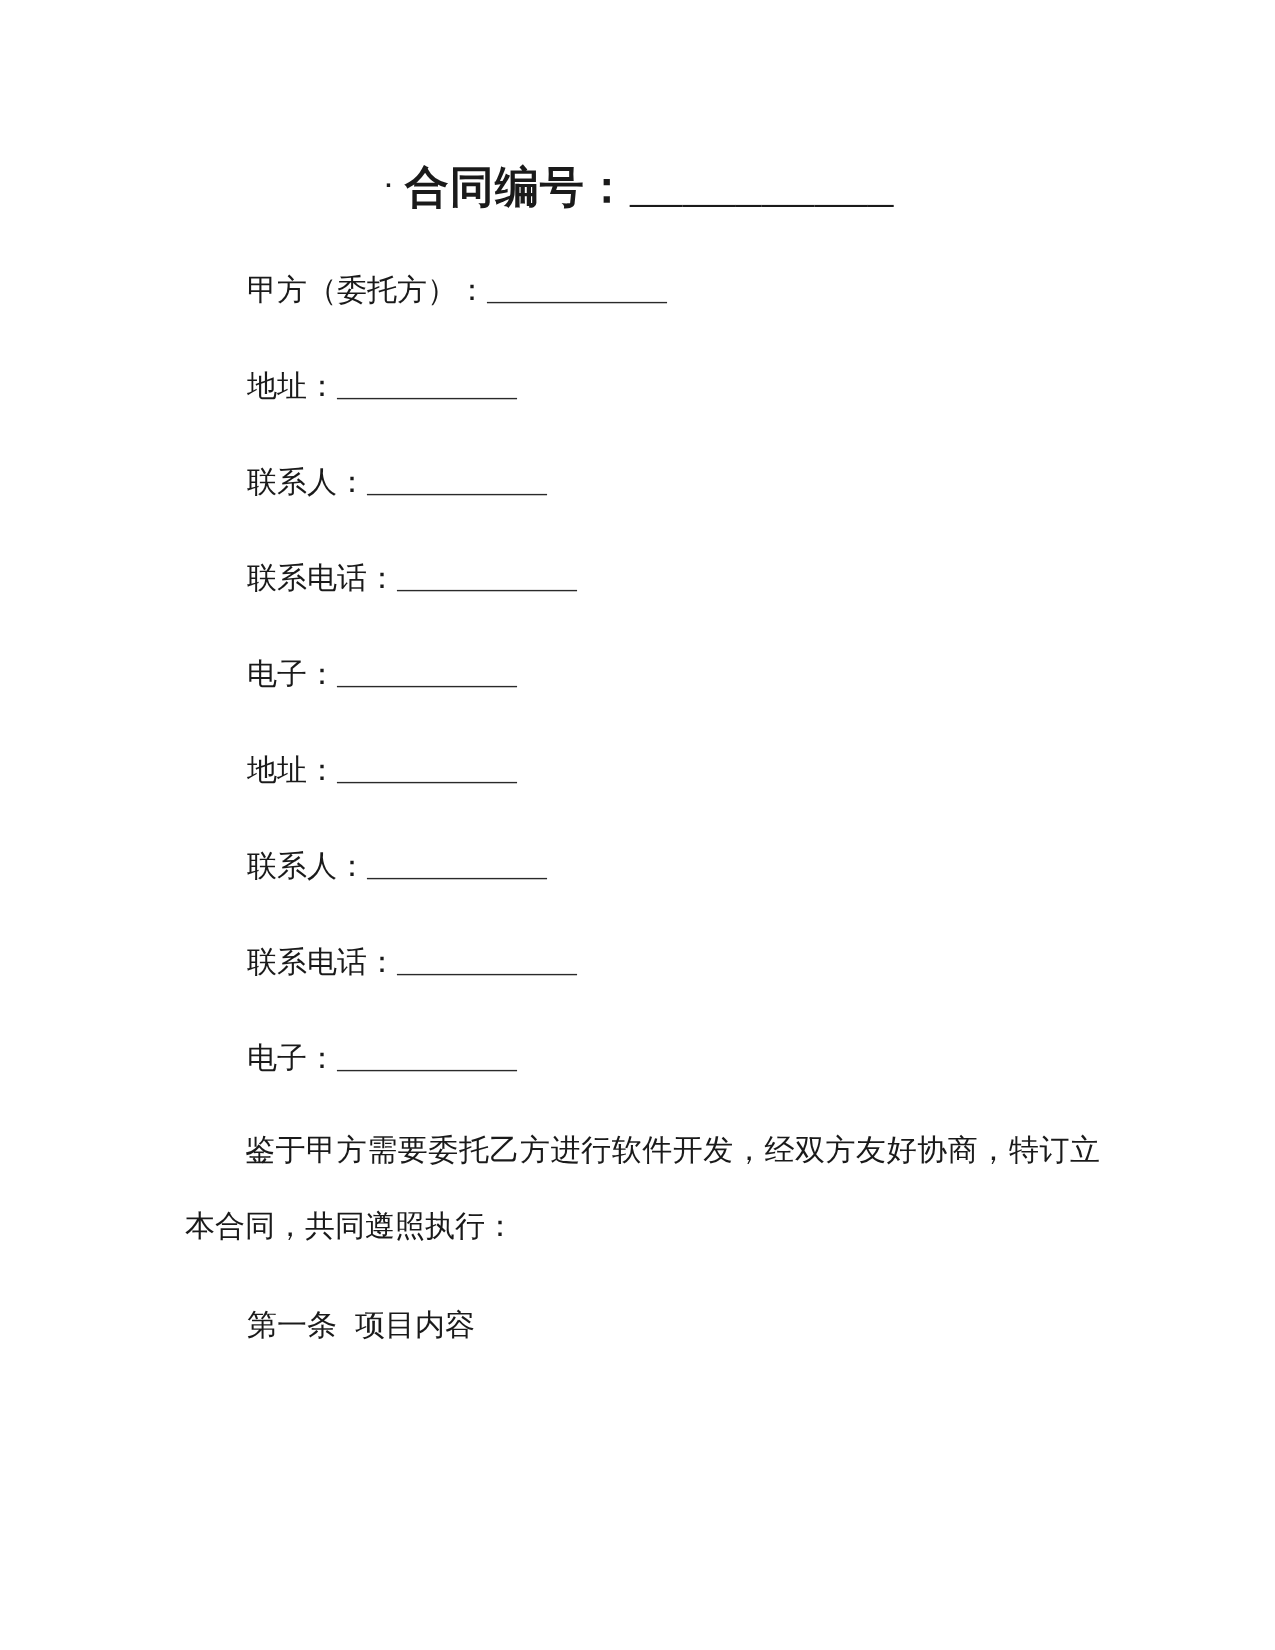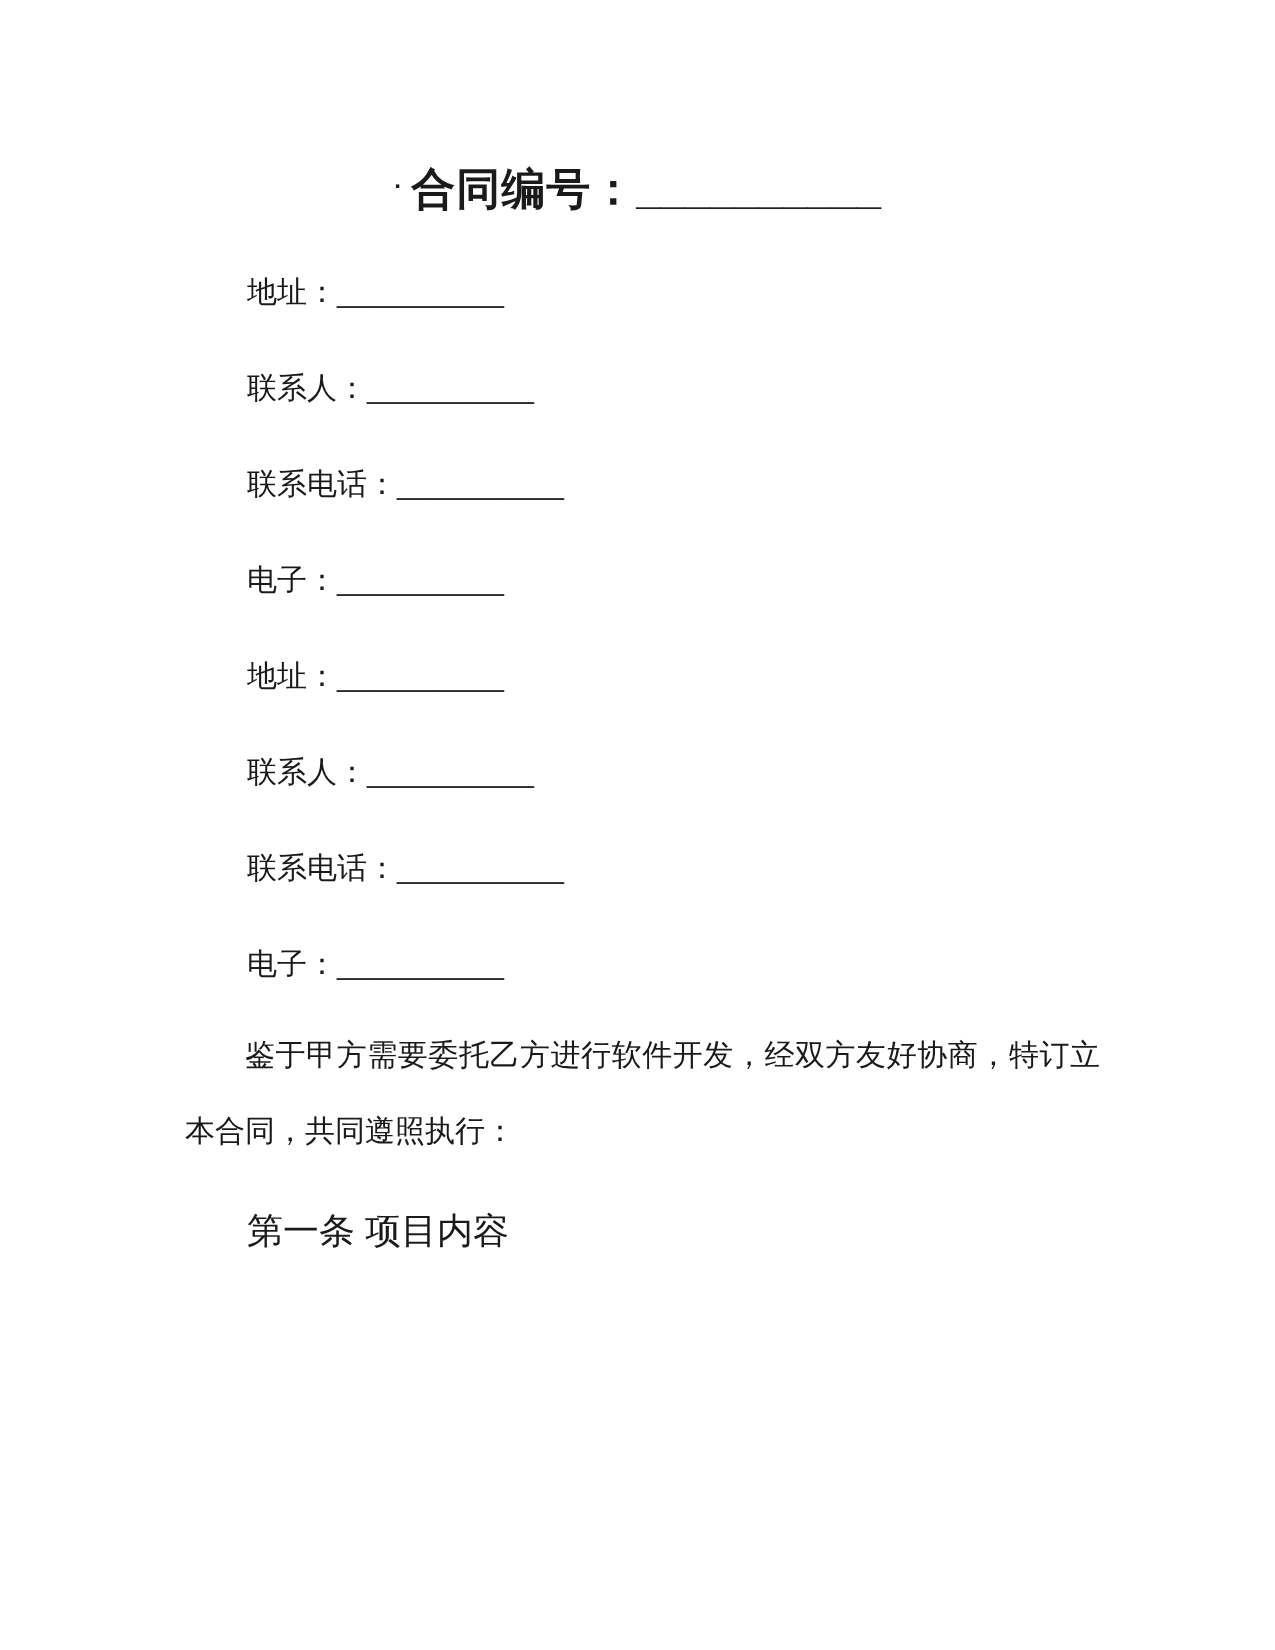--- a/index.html
+++ b/index.html
@@ -6,21 +6,21 @@
     margin: 0;
     padding: 0;
     background: #ffffff;
   }
   .page {
     position: relative;
     width: 1275px;
     height: 1628px;
     background: #ffffff;
     color: #1a1a1a;
-    font-family: Liberation Sans, sans-serif;
+    font-family: Liberation Mono, monospace;
     overflow: hidden;
   }
   .title-line {
     padding-top: 158px;
     text-align: center;
     font-size: 44px;
     line-height: 56px;
     font-weight: bold;
     letter-spacing: 1px;
     white-space: nowrap;
@@ -58,35 +58,38 @@
     width: 915px;
     font-size: 30px;
     line-height: 76px;
     text-indent: 60px;
     text-align: justify;
   }
   .clause-heading {
     margin: 14px;
     margin-top: 45px;
     margin-left: 247px;
-    font-size: 36px;
+    font-size: 30px;
     line-height: 33px;
     white-space: nowrap;
   }
 </style>
 </head>
 <body>
 
 <div class="page">
 
   <div class="title-line">
     <span class="title-bullet">·</span><span>合同编号：</span><span class="title-blank">__________</span>
   </div>
 
   <div class="fields">
+    <div class="field">
+      <span>甲方（委托方）：</span><span class="blank">__________</span>
+    </div>
     <div class="field">
       <span>地址：</span><span class="blank">__________</span>
     </div>
     <div class="field">
       <span>联系人：</span><span class="blank">__________</span>
     </div>
     <div class="field">
       <span>联系电话：</span><span class="blank">__________</span>
     </div>
     <div class="field">

